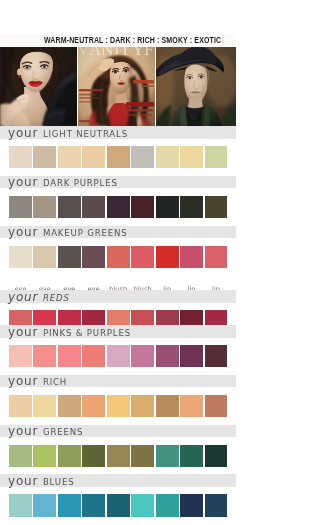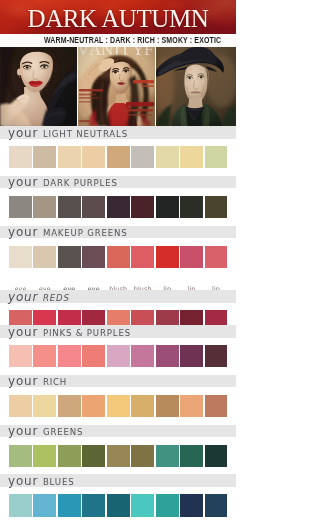--- a/index.html
+++ b/index.html
@@ -51,25 +51,20 @@
   .swatches{position:absolute;left:9px;top:20px;width:218.5px;height:22.4px;display:flex;gap:1.5px;}
   .sw{flex:1 1 0;height:22.4px;position:relative;}
   .sw span{position:absolute;left:0;right:0;top:50%;transform:translateY(-50%);text-align:center;font-size:6.4px;
      font-family:"DejaVu Sans",sans-serif;letter-spacing:.1px;margin-top:32px;}
 </style>
 </head>
 <body>
 
 <div id="page">
 
-  <div id="title-band">
-    <div class="tex" id="tex-a"></div>
-    <div class="tex" id="tex-b"></div>
-    <div id="title-text">DARK AUTUMN</div>
-  </div>
 
   <div id="subtitle-band">
     <div id="subtitle-text">WARM-NEUTRAL : DARK : RICH : SMOKY : EXOTIC</div>
   </div>
 
   <div id="photos">
 
     <div class="photo" id="photo1">
       <svg viewBox="0 0 77 79" width="77" height="79" preserveAspectRatio="none">
         <defs>

